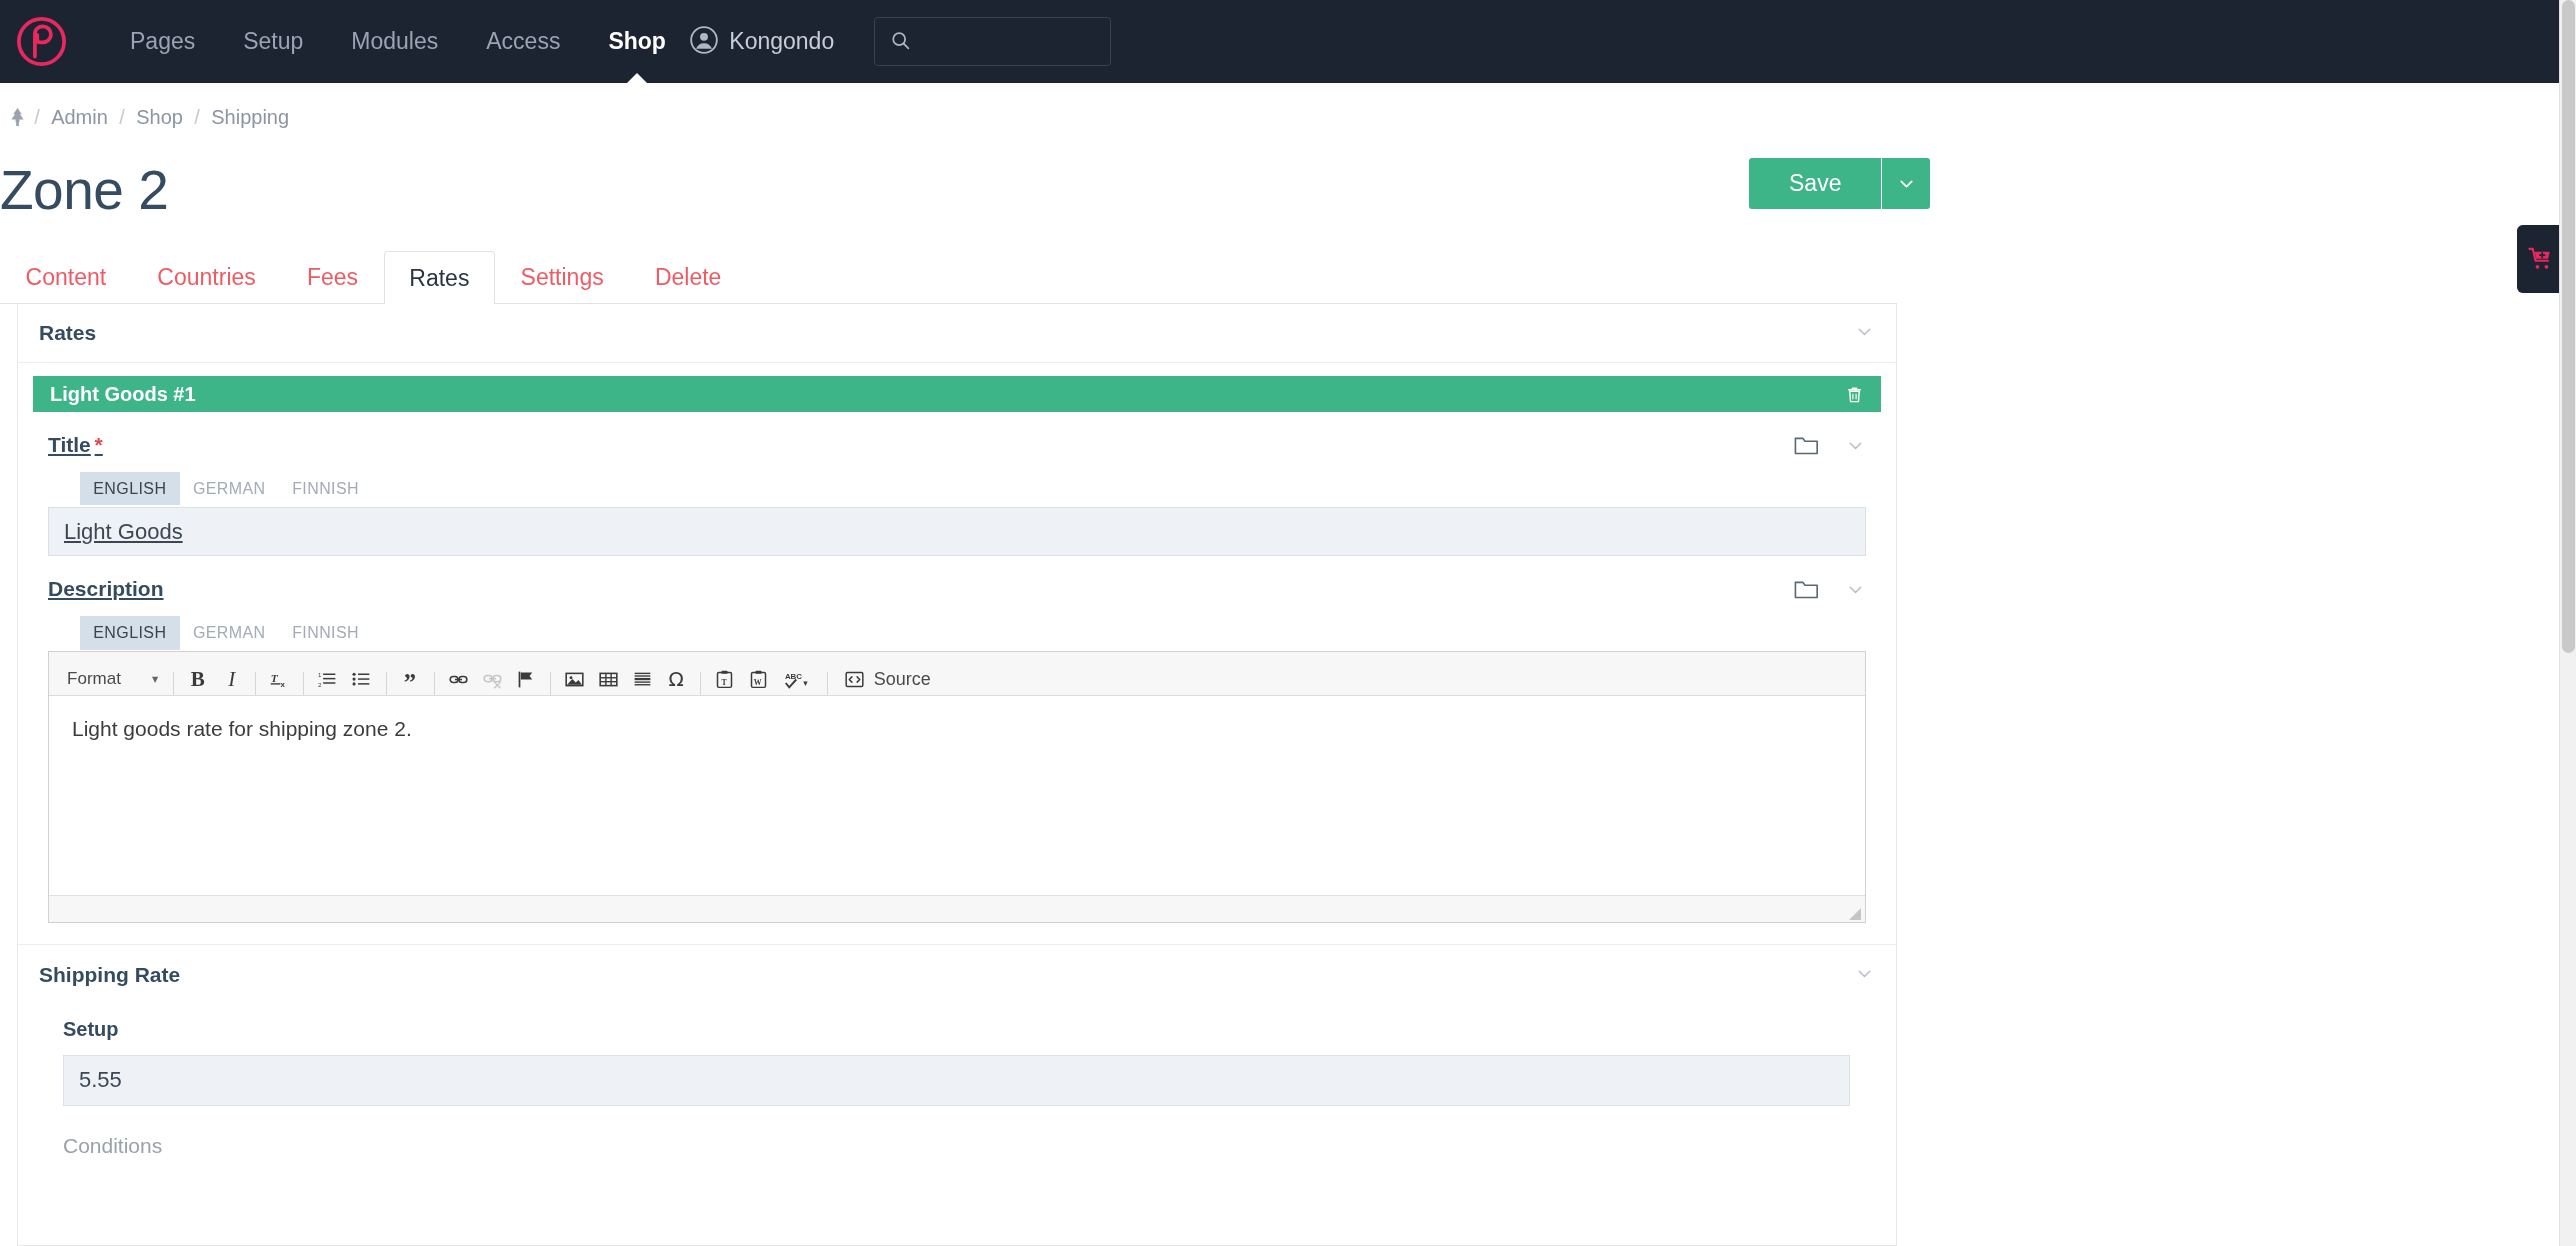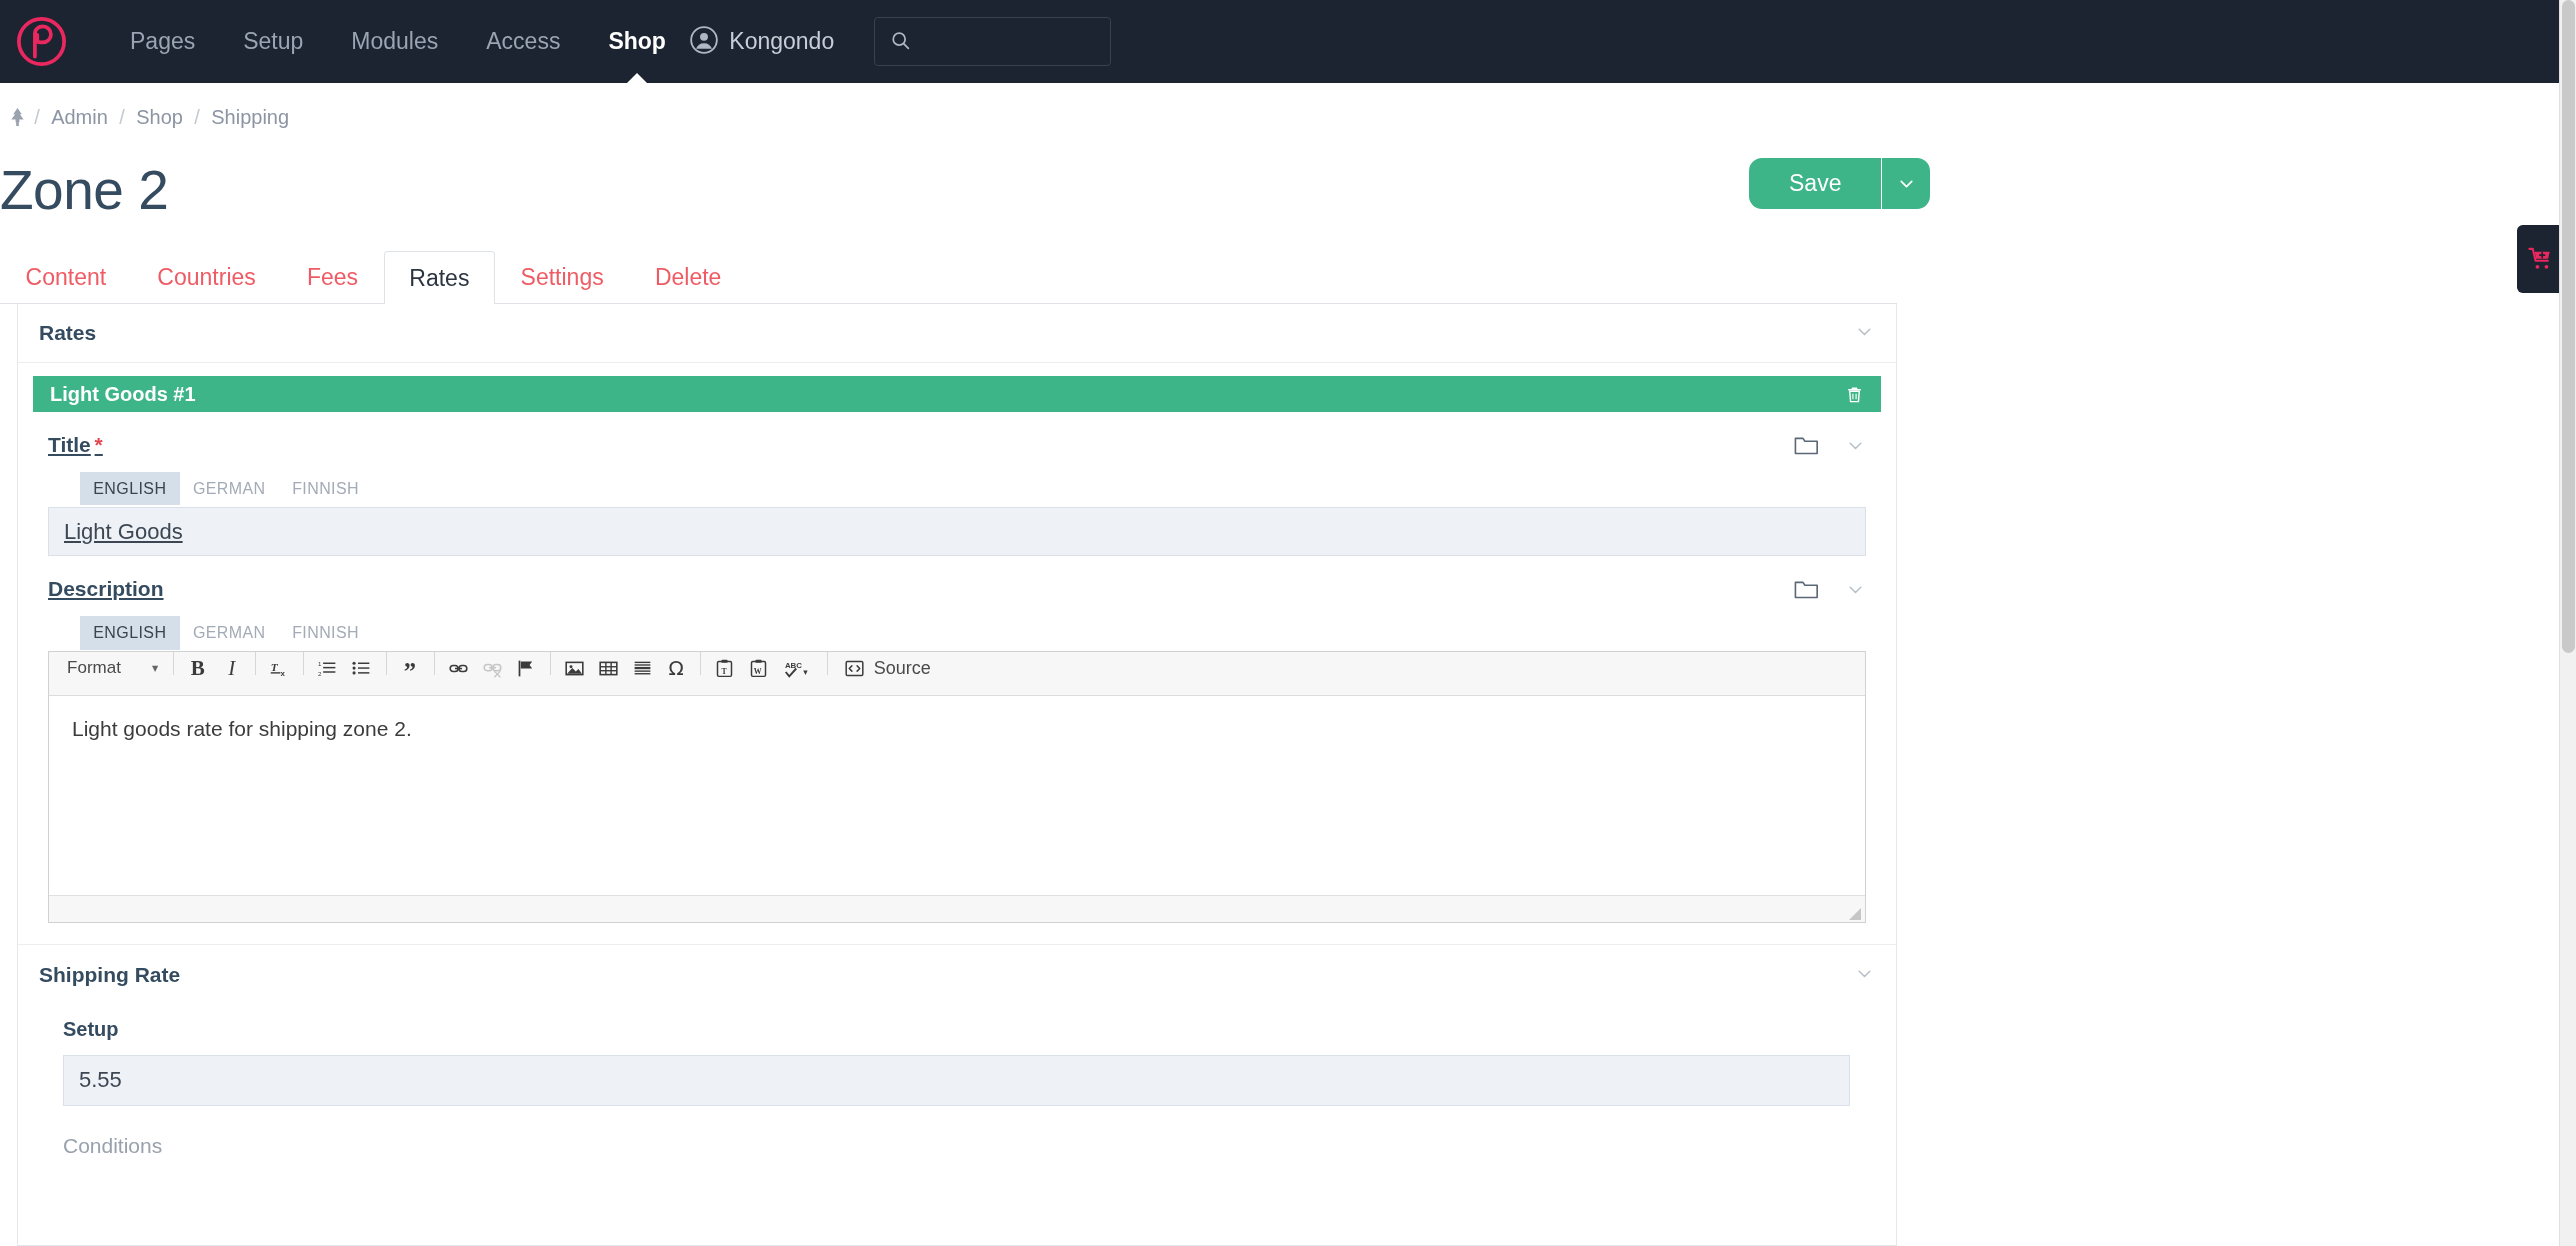--- a/index.html
+++ b/index.html
@@ -82,21 +82,21 @@
   
   .page-title {
     position: absolute; top: 163px; left: 0;
     font-size: 55px; font-weight: 400; color: #354b60;
     letter-spacing: -0.5px;
     line-height: 1;
   }
   .save-group {
     position: absolute; top: 158px; left: 1749px;
     display: flex; height: 51px;
-    border-radius: 13px; overflow: hidden;
+    border-radius: 3px; overflow: hidden;
   }
   .save-btn {
     background: #3eb489; color: #fff;
     border: 0; cursor: pointer;
     font-size: 23px; font-family: "Liberation Sans", sans-serif;
     padding: 0 40px;
     display:flex; align-items:center;
   }
   .save-caret {
     background: #3eb489; color: #fff;
@@ -185,21 +185,21 @@
   }
 
   
   .ck {
     margin: 1.9px 15px 0 15px;
     width: calc(100% - 30px);
     border: 0.9px solid #d1d1d1;
     background: #fff;
   }
   .ck-toolbar {
-    display: flex; align-items: flex-start;
+    display: flex; align-items: flex-end;
     height: 44px; background: #f7f7f7;
     border-bottom: 0.9px solid #dcdcdc;
     padding: 0 5.7px;
     gap: 0px;
   }
   .ck-combo {
     display: flex; align-items: center;
     height: 32px; padding: 0 7.6px 0 11.4px;
     font-size: 17px; color: #4a4a4a;
     border: 0.9px solid transparent;

